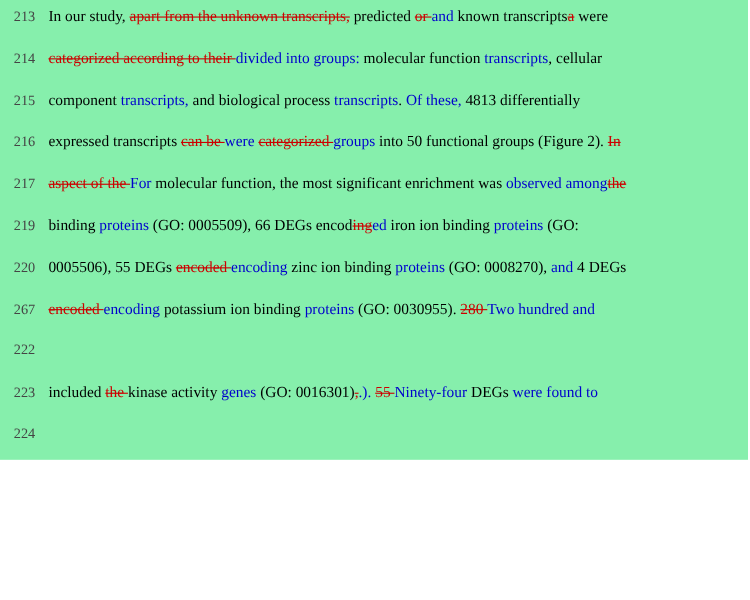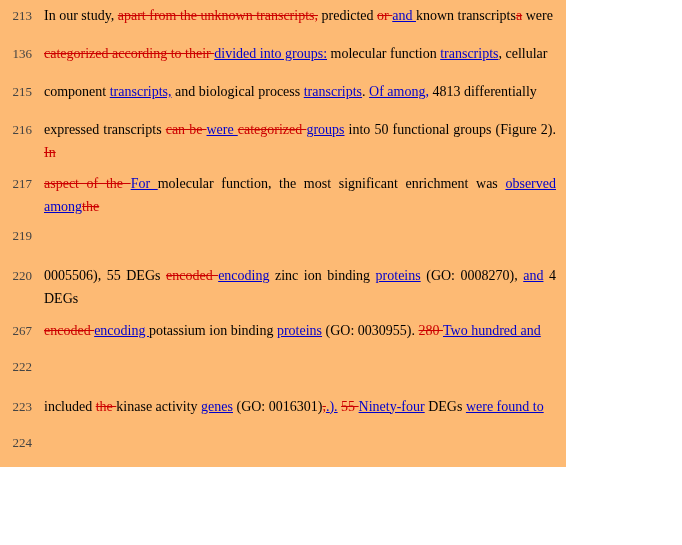--- a/index.html
+++ b/index.html
@@ -12,23 +12,23 @@
       background: #fff;
       font-family: "Times New Roman", Times, serif;
       font-size: 14px;
       color: #000;
       width: 682px;
       min-height: 545px;
       overflow: hidden;
     }
 
     .page-container {
-      width: 566px;
+      width: 680px;
       padding: 0;
-      background: #fdba74;
+      background: #86efac;
     }
 
     .line-row {
       display: flex;
       flex-direction: row;
       align-items: baseline;
       min-height: 38px;
       padding: 4px 0 4px 0;
       border-bottom: none;
     }
@@ -56,53 +56,53 @@
     
     .del-red {
       text-decoration: line-through;
       color: #cc0000;
       text-decoration-color: #cc0000;
       font-family: Liberation Serif, serif;
     }
 
     
     .ins-blue {
-      text-decoration: underline;
       color: #0000cc;
       text-decoration-color: #0000cc;
     }
 
   </style>
 </head>
 <body>
 
 <div class="page-container">
   <div id="lines-container">
       <div class="line-row">
         <div class="line-number">213</div>
         <div class="line-content">In our study, <span class="del-red">apart from the unknown transcripts,</span> predicted <span class="del-red">or </span><span class="ins-blue">and </span>known transcripts<span class="del-red">a</span> were</div>
       </div>
       <div class="line-row">
-        <div class="line-number">136</div>
+        <div class="line-number">214</div>
         <div class="line-content"><span class="del-red">categorized according to their </span><span class="ins-blue">divided into groups:</span> molecular function <span class="ins-blue">transcripts</span>, cellular</div>
       </div>
       <div class="line-row">
         <div class="line-number">215</div>
-        <div class="line-content">component <span class="ins-blue">transcripts,</span> and biological process <span class="ins-blue">transcripts</span>. <span class="ins-blue">Of among,</span> 4813 differentially</div>
+        <div class="line-content">component <span class="ins-blue">transcripts,</span> and biological process <span class="ins-blue">transcripts</span>. <span class="ins-blue">Of these,</span> 4813 differentially</div>
       </div>
       <div class="line-row">
         <div class="line-number">216</div>
         <div class="line-content">expressed transcripts <span class="del-red">can be </span><span class="ins-blue">were </span><span class="del-red">categorized </span><span class="ins-blue">groups</span> into 50 functional groups (Figure 2). <span class="del-red">In</span></div>
       </div>
       <div class="line-row">
         <div class="line-number">217</div>
         <div class="line-content"><span class="del-red">aspect of the </span><span class="ins-blue">For </span>molecular function, the most significant enrichment was <span class="ins-blue">observed among</span><span class="del-red">the</span></div>
       </div>
       <div class="line-row">
         <div class="line-number">219</div>
+        <div class="line-content">binding <span class="ins-blue">proteins </span>(GO: 0005509), 66 DEGs encod<span class="del-red">ing</span><span class="ins-blue">ed</span> iron ion binding <span class="ins-blue">proteins</span> (GO:</div>
       </div>
       <div class="line-row">
         <div class="line-number">220</div>
         <div class="line-content">0005506), 55 DEGs <span class="del-red">encoded </span><span class="ins-blue">encoding</span> zinc ion binding <span class="ins-blue">proteins</span> (GO: 0008270), <span class="ins-blue">and</span> 4 DEGs</div>
       </div>
       <div class="line-row">
         <div class="line-number">267</div>
         <div class="line-content"><span class="del-red">encoded </span><span class="ins-blue">encoding </span>potassium ion binding <span class="ins-blue">proteins</span> (GO: 0030955). <span class="del-red">280 </span><span class="ins-blue">Two hundred and</span></div>
       </div>
       <div class="line-row">

